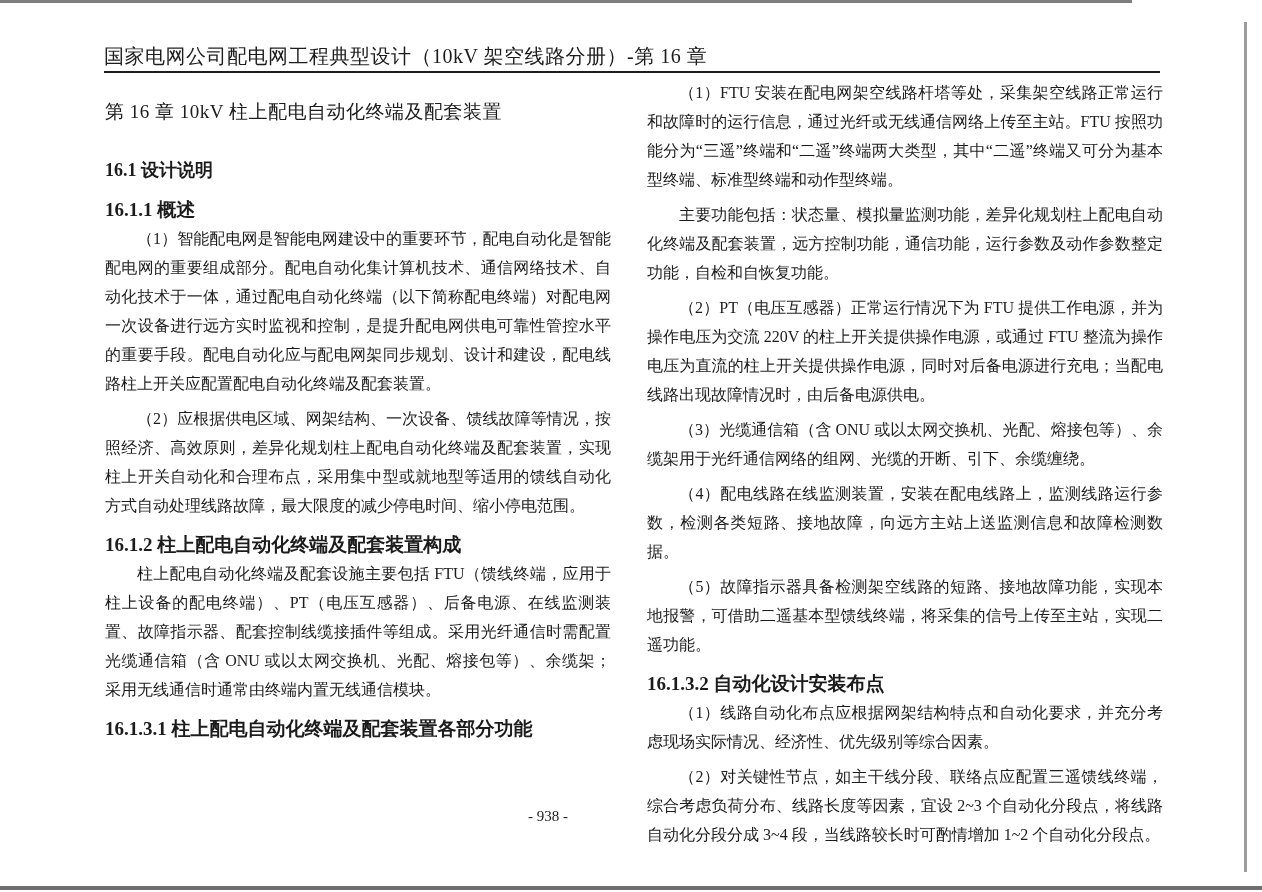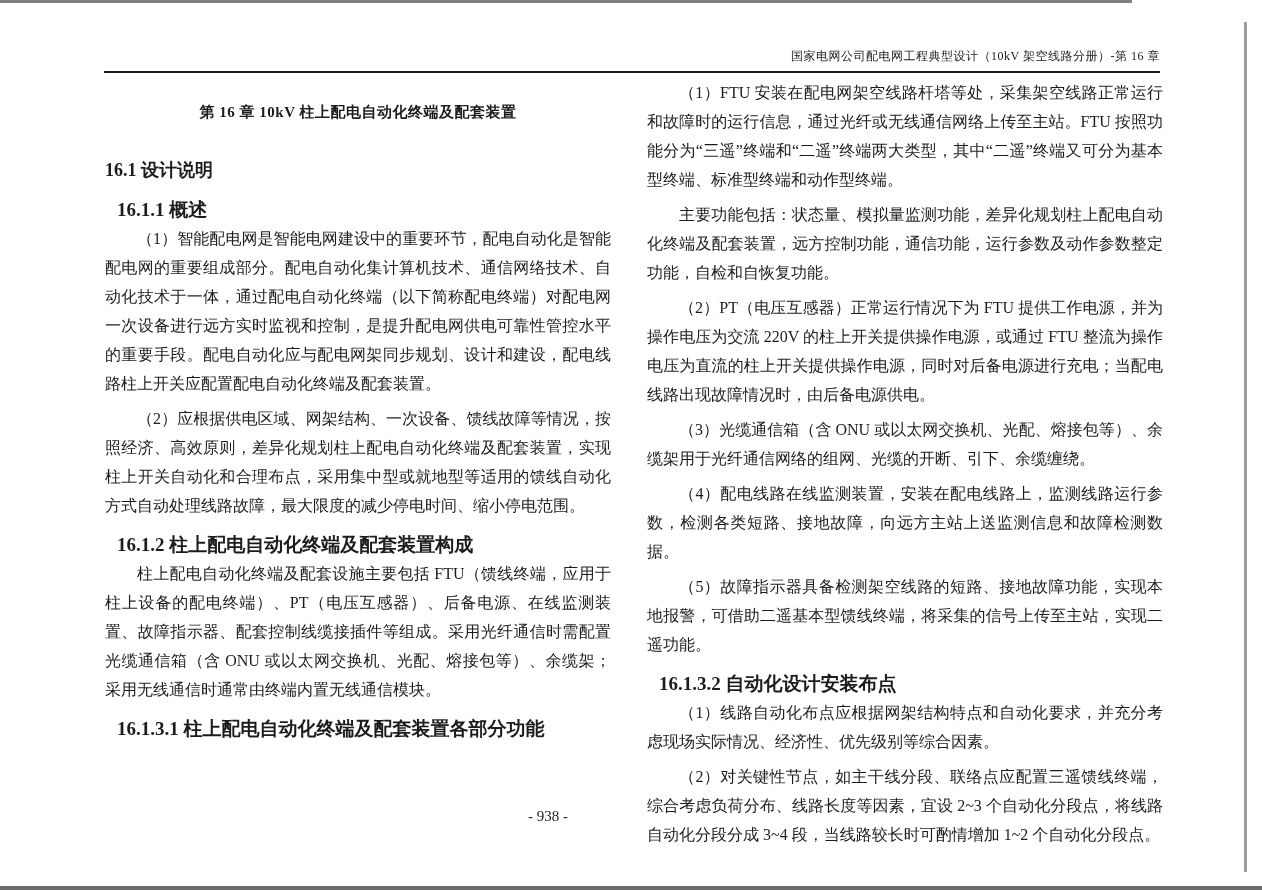--- a/index.html
+++ b/index.html
@@ -11,47 +11,47 @@
     font-family:"Liberation Serif","DejaVu Serif",serif;
     color:#1c1c1c;
   }
   
   .border-top    { position:absolute; left:0; top:0; width:1132px; height:3px; background:#7e7e7e; }
   .border-right  { position:absolute; left:1244px; top:22px; width:3px; height:850px; background:#9c9c9c; }
   .border-bottom { position:absolute; left:0; top:886px; width:1262px; height:4px; background:#6e6e6e; }
 
   .running-header {
     position:absolute; left:104px; top:46px; width:1056px;
-    text-align:right; font-size:12px; line-height:20px;
+    text-align:left; font-size:20px; line-height:20px;
     letter-spacing:0.5px;
   }
   .header-rule {
     position:absolute; left:104px; top:71px; width:1056px; height:2px;
     background:#1d1d1d;
   }
 
   .col {
     position:absolute;
     font-size:16px; line-height:29px;
     text-align:justify;
   }
   .col-left  { left:105px; top:95px;  width:506px; }
   .col-right { left:647px; top:78px;  width:516px; }
 
   .chapter-title {
-    font-size:15px; line-height:34px; font-weight:bold;
-    text-align:center; letter-spacing:0.5px;
+    font-size:19px; line-height:34px; font-weight:normal;
+    letter-spacing:0.5px;
   }
   .h-sec {
     font-size:18px; line-height:30px; font-weight:bold;
     margin:26px 0 2px; text-align:left;
   }
   .h-sub {
     font-size:19px; line-height:29px; font-weight:bold;
-    margin:10px 12px 0; text-align:left;
+    margin:10px 0 0; text-align:left;
   }
   .col p { margin:0 0 6px; text-indent:2em; }
 
   .page-number {
     position:absolute; left:500px; top:806px; width:96px;
     text-align:center; font-size:15px; line-height:20px;
   }
 </style>
 </head>
 <body>

